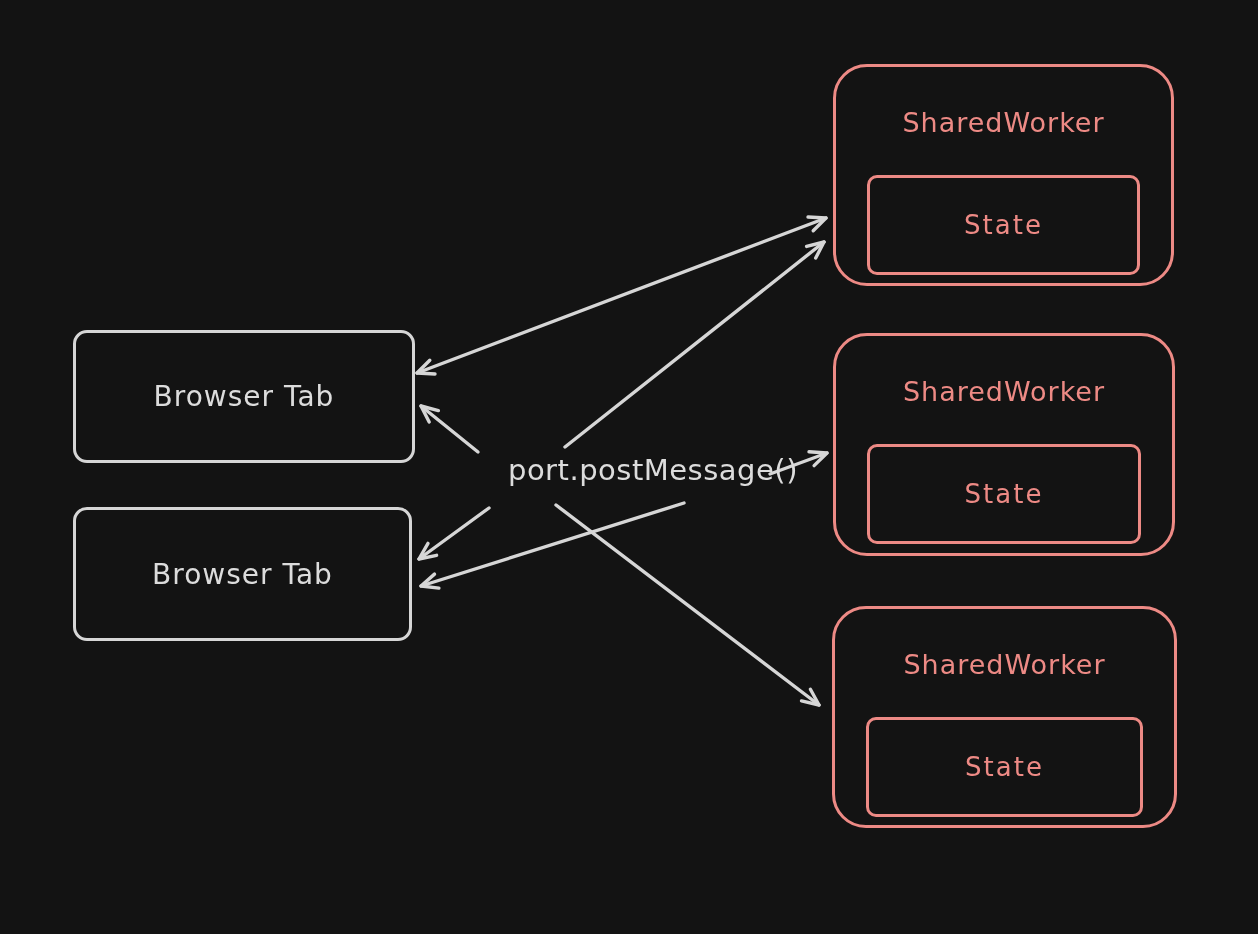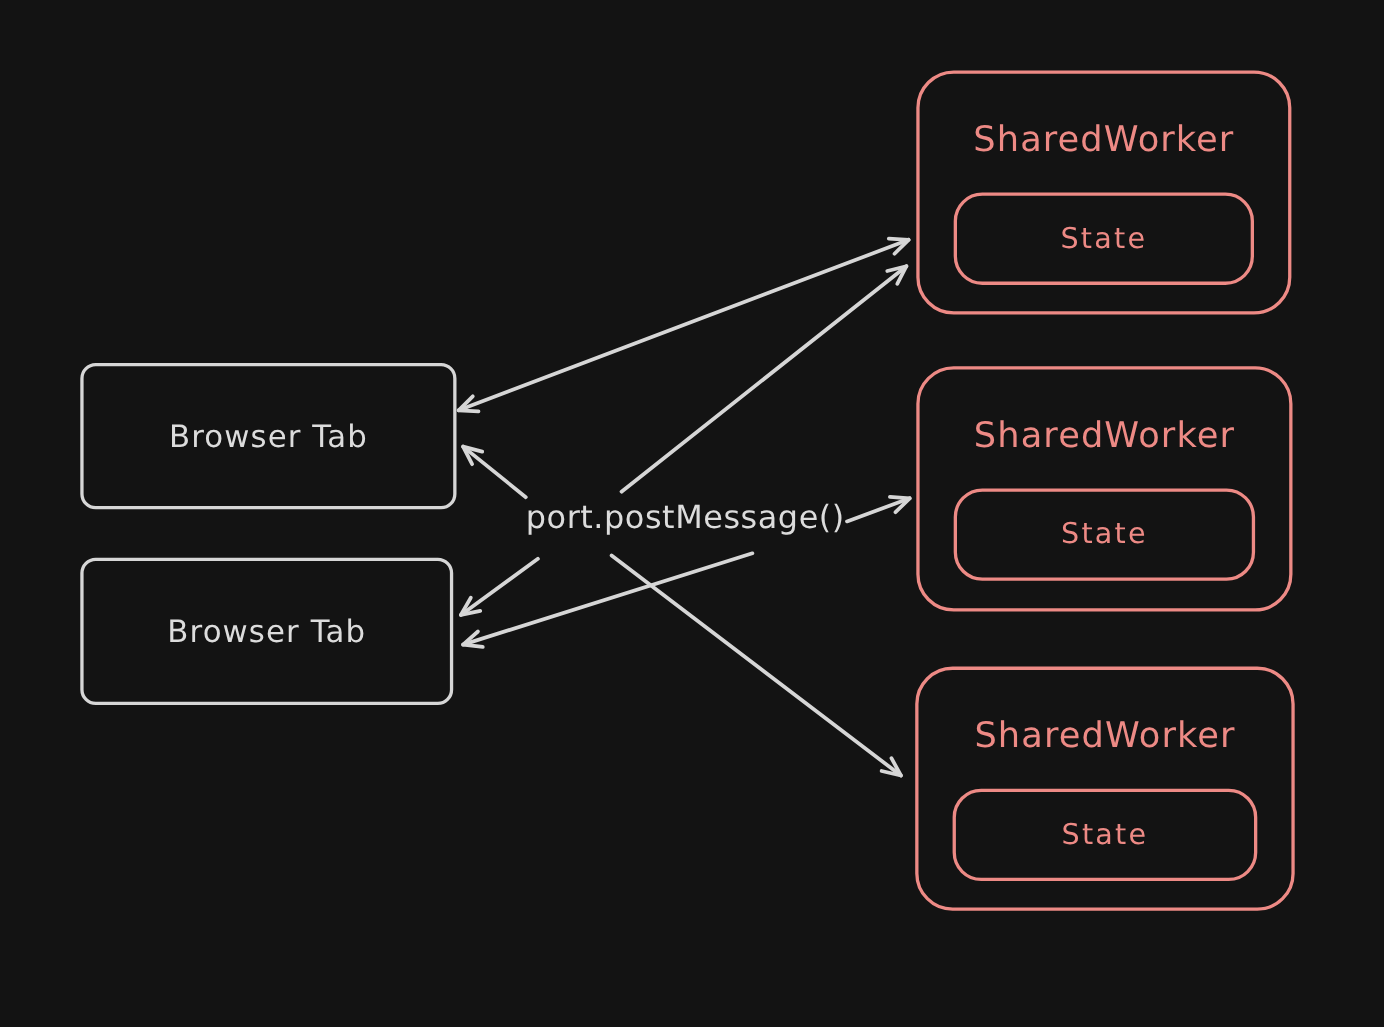--- a/index.html
+++ b/index.html
@@ -32,42 +32,42 @@
     letter-spacing:1px;
   }
   .node.worker{
     border-color:var(--accent);
     color:var(--accent);
     border-radius:34px;
   }
   .worker-title{
     text-align:center;
     margin-top:40px;
-    font-size:32px;
+    font-size:27px;
     letter-spacing:1px;
     color:var(--accent);
   }
   .state-box{
     position:absolute;
     left:31px;right:31px;
     top:108px;
-    height:84px;
+    height:100px;
     border:3.5px solid var(--accent);
-    border-radius:26px;
+    border-radius:10px;
     box-sizing:border-box;
     display:flex;align-items:center;justify-content:center;
     font-size:26px;
     letter-spacing:2px;
     color:var(--accent);
   }
   .center-label{
     position:absolute;
-    left:468px;top:453px;
+    left:488px;top:453px;
     width:310px;
-    text-align:center;
+    text-align:right;
     color:var(--light-text);
     font-size:29px;
     letter-spacing:0.5px;
     white-space:nowrap;
   }
 </style>
 </head>
 <body>
 
 <div class="canvas">

